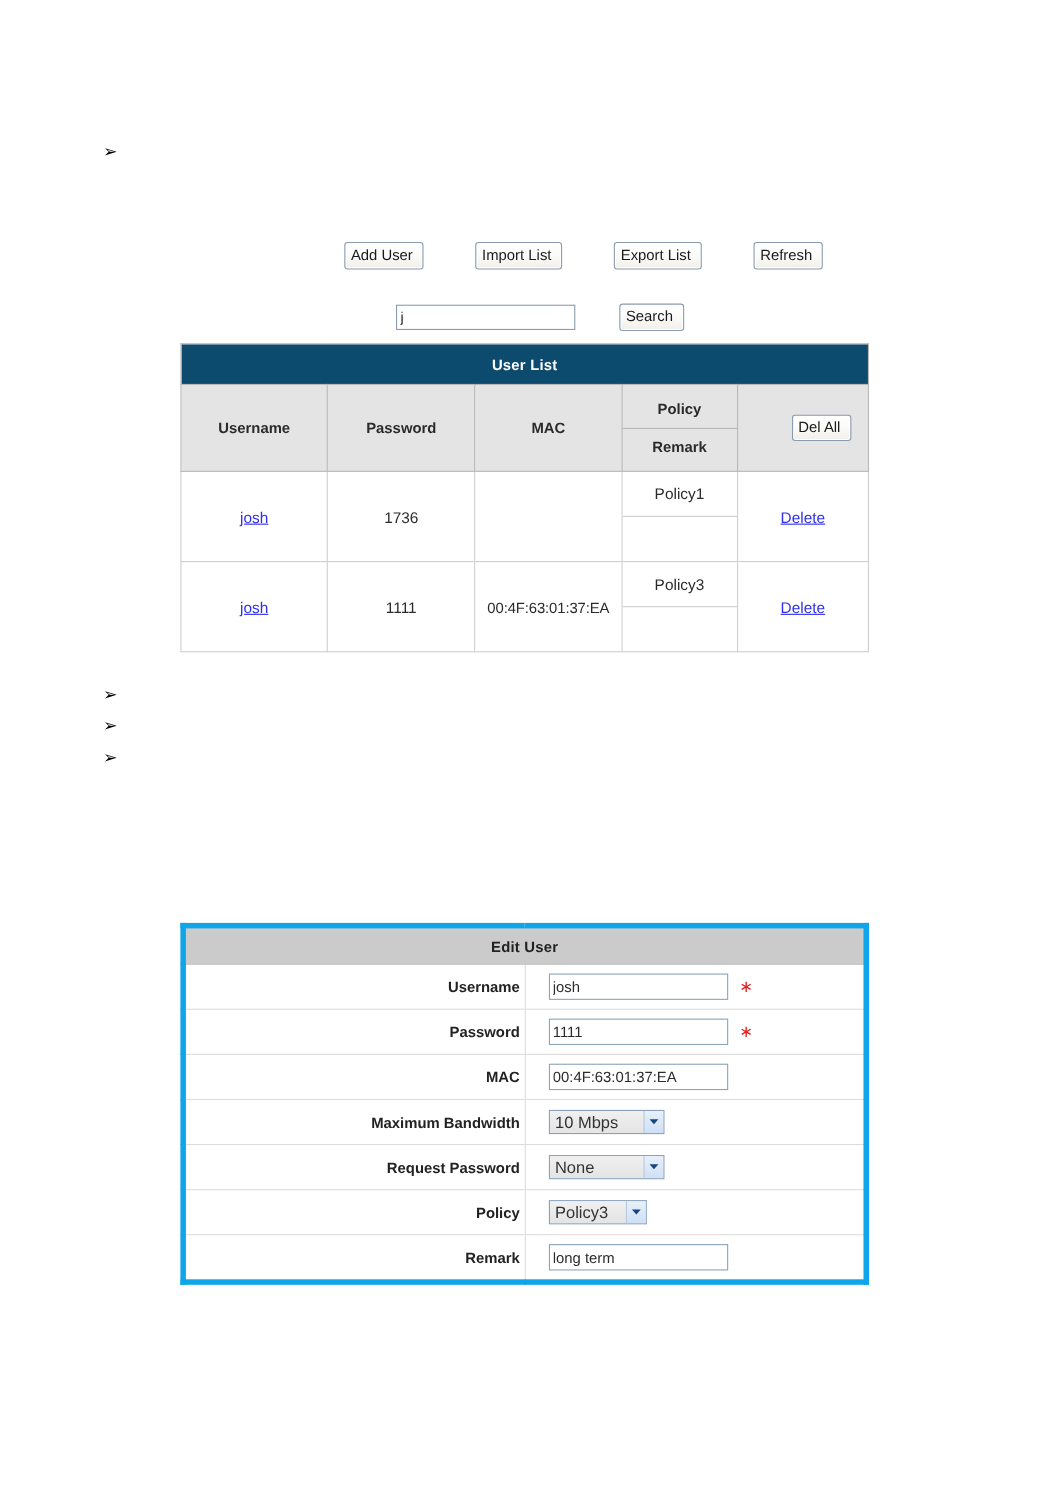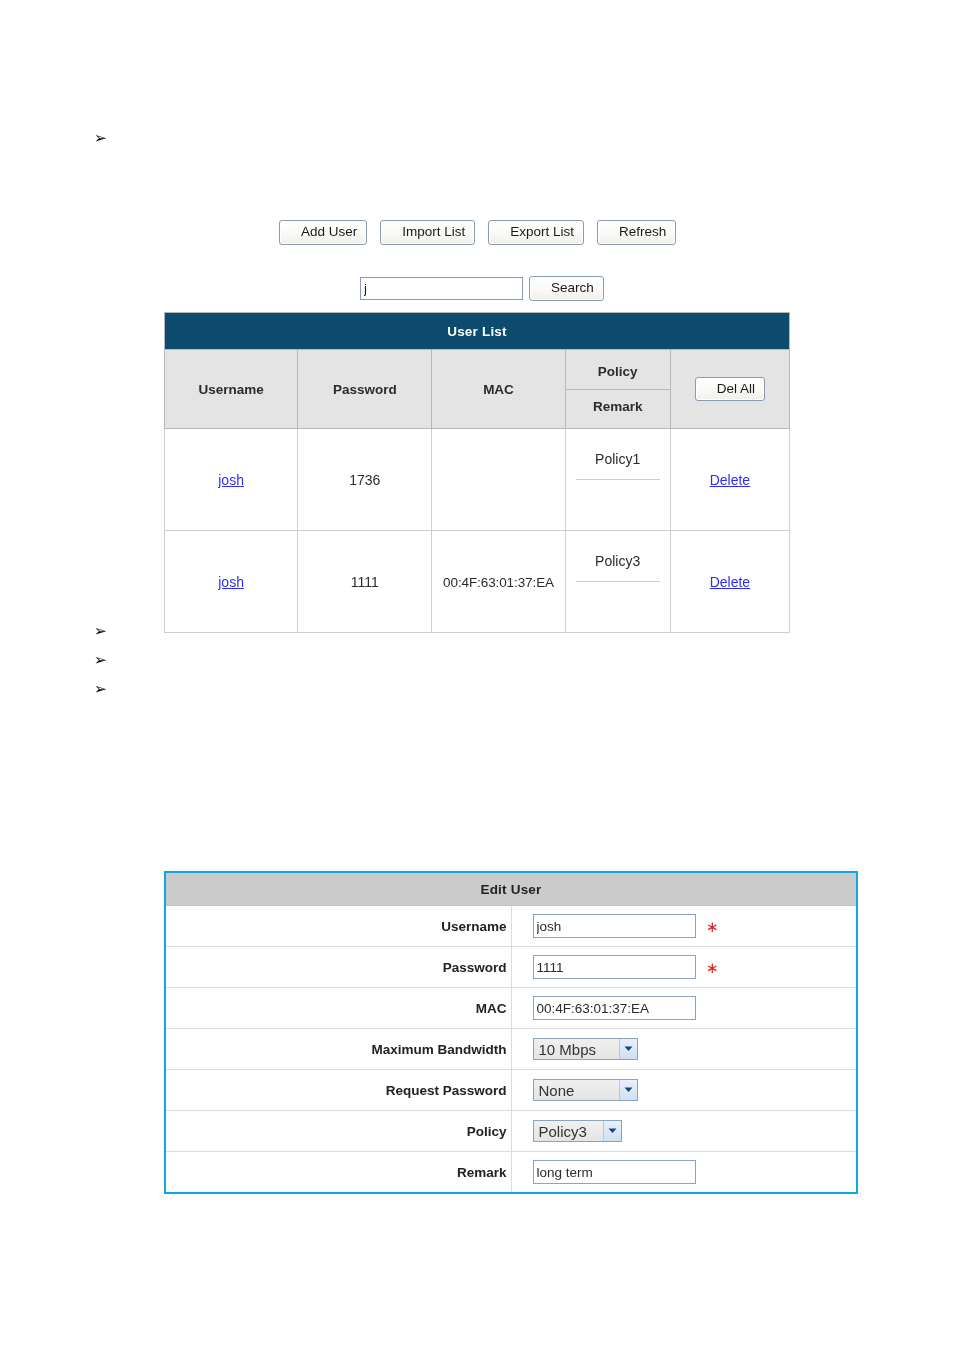--- a/index.html
+++ b/index.html
@@ -45,25 +45,26 @@
     gap: 13px;
     align-items: flex-start;
   }
   .xp-btn {
     font-family: "Liberation Sans", sans-serif;
     font-size: 13.5px;
     color: #1a1a1a;
     background: linear-gradient(180deg, #ffffff 0%, #fbfbfa 45%, #f1efe8 100%);
     border: 1px solid #8a9bb0;
     border-radius: 3px;
-    padding: 3px 9px 4px 21px;
+    padding: 3px 9px 4px 5px;
     box-shadow: inset 0 0 0 1px #ffffff;
     white-space: nowrap;
     line-height: 1.15;
     cursor: pointer;
+    margin-left: 34px;
   }
 
   
   .search-row {
     position: absolute;
     left: 360px;
     top: 276px;
     display: flex;
     align-items: center;
     gap: 6px;
@@ -133,21 +134,21 @@
 
   .ul-body td {
     border: 1px solid #cfcfcf;
     background: #ffffff;
     font-size: 14px;
     text-align: center;
     color: #2b2b2b;
     height: 76px;
     vertical-align: middle;
   }
-  .ul-body td.policy-cell { padding: 10px; vertical-align: middle; }
+  .ul-body td.policy-cell { padding: 0; vertical-align: middle; }
   .policy-inner {
     width: 100%;
     border-collapse: collapse;
     table-layout: fixed;
   }
   .policy-inner td {
     height: 38px;
     border: 0;
     font-size: 14px;
     text-align: center;
@@ -160,23 +161,23 @@
   a.tbl-link {
     color: #2e2ef0;
     text-decoration: underline;
     font-size: 14px;
   }
   .mac-text { font-size: 13.5px; letter-spacing: -0.1px; }
 
   
   #edit-user-panel {
     left: 164px;
-    top: 871px;
-    width: 694px;
-    border: 2px solid #0ea5e9;
+    top: 839px;
+    width: 626px;
+    border: 5px solid #0ea5e9;
   }
   .eu-title {
     background: #cbcbcb;
     color: #222222;
     font-size: 13.5px;
     font-weight: bold;
     text-align: center;
     height: 30px;
     border-bottom: 1px solid #c2c2c2;
     letter-spacing: .2px;

